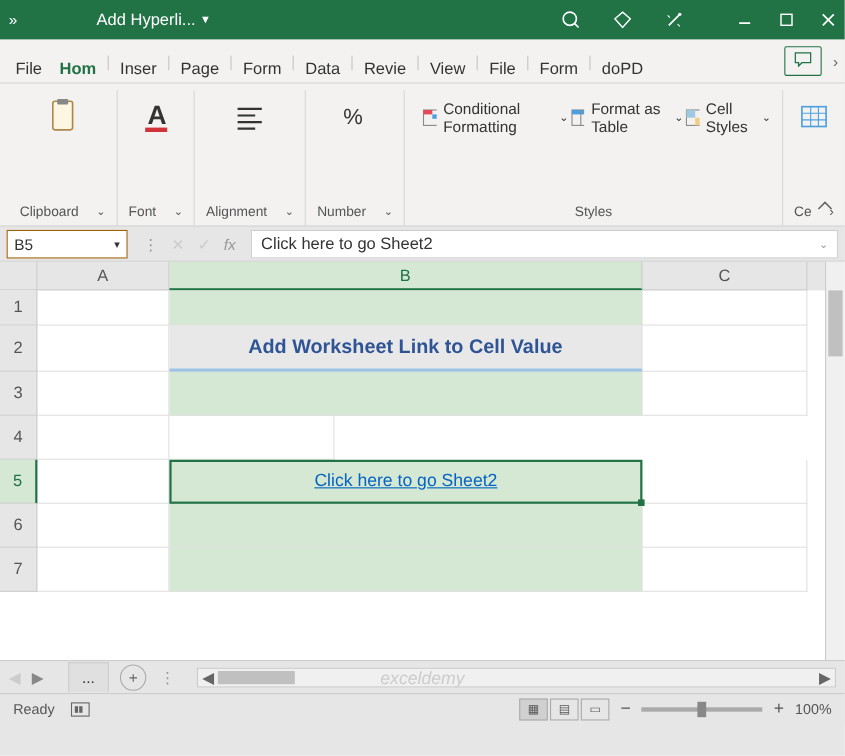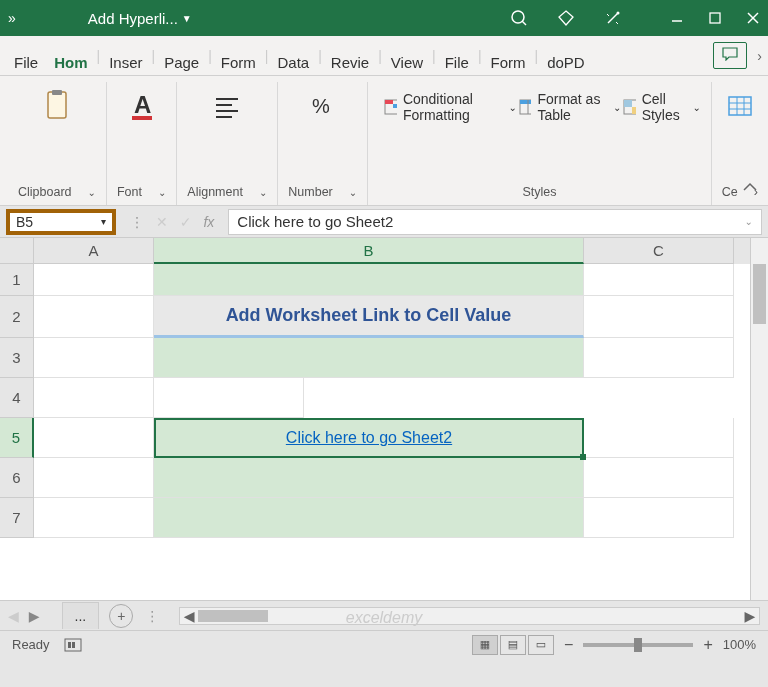--- a/index.html
+++ b/index.html
@@ -25,21 +25,21 @@
     .ribbon-group.noborder { border-right: none; }
     .ribbon-group .group-content { flex: 1; display: flex; flex-direction: column; align-items: center; justify-content: flex-start; padding-top: 6px; }
     .ribbon-group .group-label { font-size: 12.5px; color: #555; padding: 4px 0 6px; display: flex; align-items: center; gap: 16px; }
     .ribbon-icon-big { width: 36px; height: 36px; display: flex; align-items: center; justify-content: center; margin-bottom: 2px; }
     .styles-group { flex: 1; }
     .styles-group .items { display: flex; flex-direction: row; gap: 2px; align-items: flex-start; padding-left: 6px; }
     .styles-item { display: flex; align-items: center; gap: 6px; font-size: 14px; padding: 3px 0; cursor: pointer; }
     .collapse-ribbon { position: absolute; right: 10px; bottom: 8px; cursor: pointer; }
     
     .formula-bar { background: #e6e6e6; height: 32px; display: flex; align-items: center; padding: 4px 6px; gap: 6px; border-bottom: 1px solid #ccc; }
-    .name-box { width: 110px; height: 26px; background: #fff; border: 4px solid #a16207; padding: 0 6px; display: flex; align-items: center; justify-content: space-between; font-size: 14px; }
+    .name-box { width: 110px; height: 26px; background: #fff; border: 1px solid #a16207; padding: 0 6px; display: flex; align-items: center; justify-content: space-between; font-size: 14px; }
     .fb-btns { display: flex; gap: 12px; color: #999; padding: 0 8px; }
     .formula-input { flex: 1; height: 26px; background: #fff; border: 1px solid #ccc; padding: 0 8px; display: flex; align-items: center; font-size: 15px; }
     
     .sheet-area { display: flex; height: 362px; background: #fff; position: relative; }
     .grid-container { flex: 1; display: flex; flex-direction: column; position: relative; overflow: hidden; }
     
     .col-headers { display: flex; height: 26px; background: #e6e6e6; }
     .corner { width: 34px; border-right: 1px solid #ccc; border-bottom: 1px solid #ccc; background: #e6e6e6; }
     .col-h { border-right: 1px solid #ccc; border-bottom: 1px solid #ccc; display: flex; align-items: center; justify-content: center; color: #555; font-size: 15px; }
     .col-A { width: 120px; }

